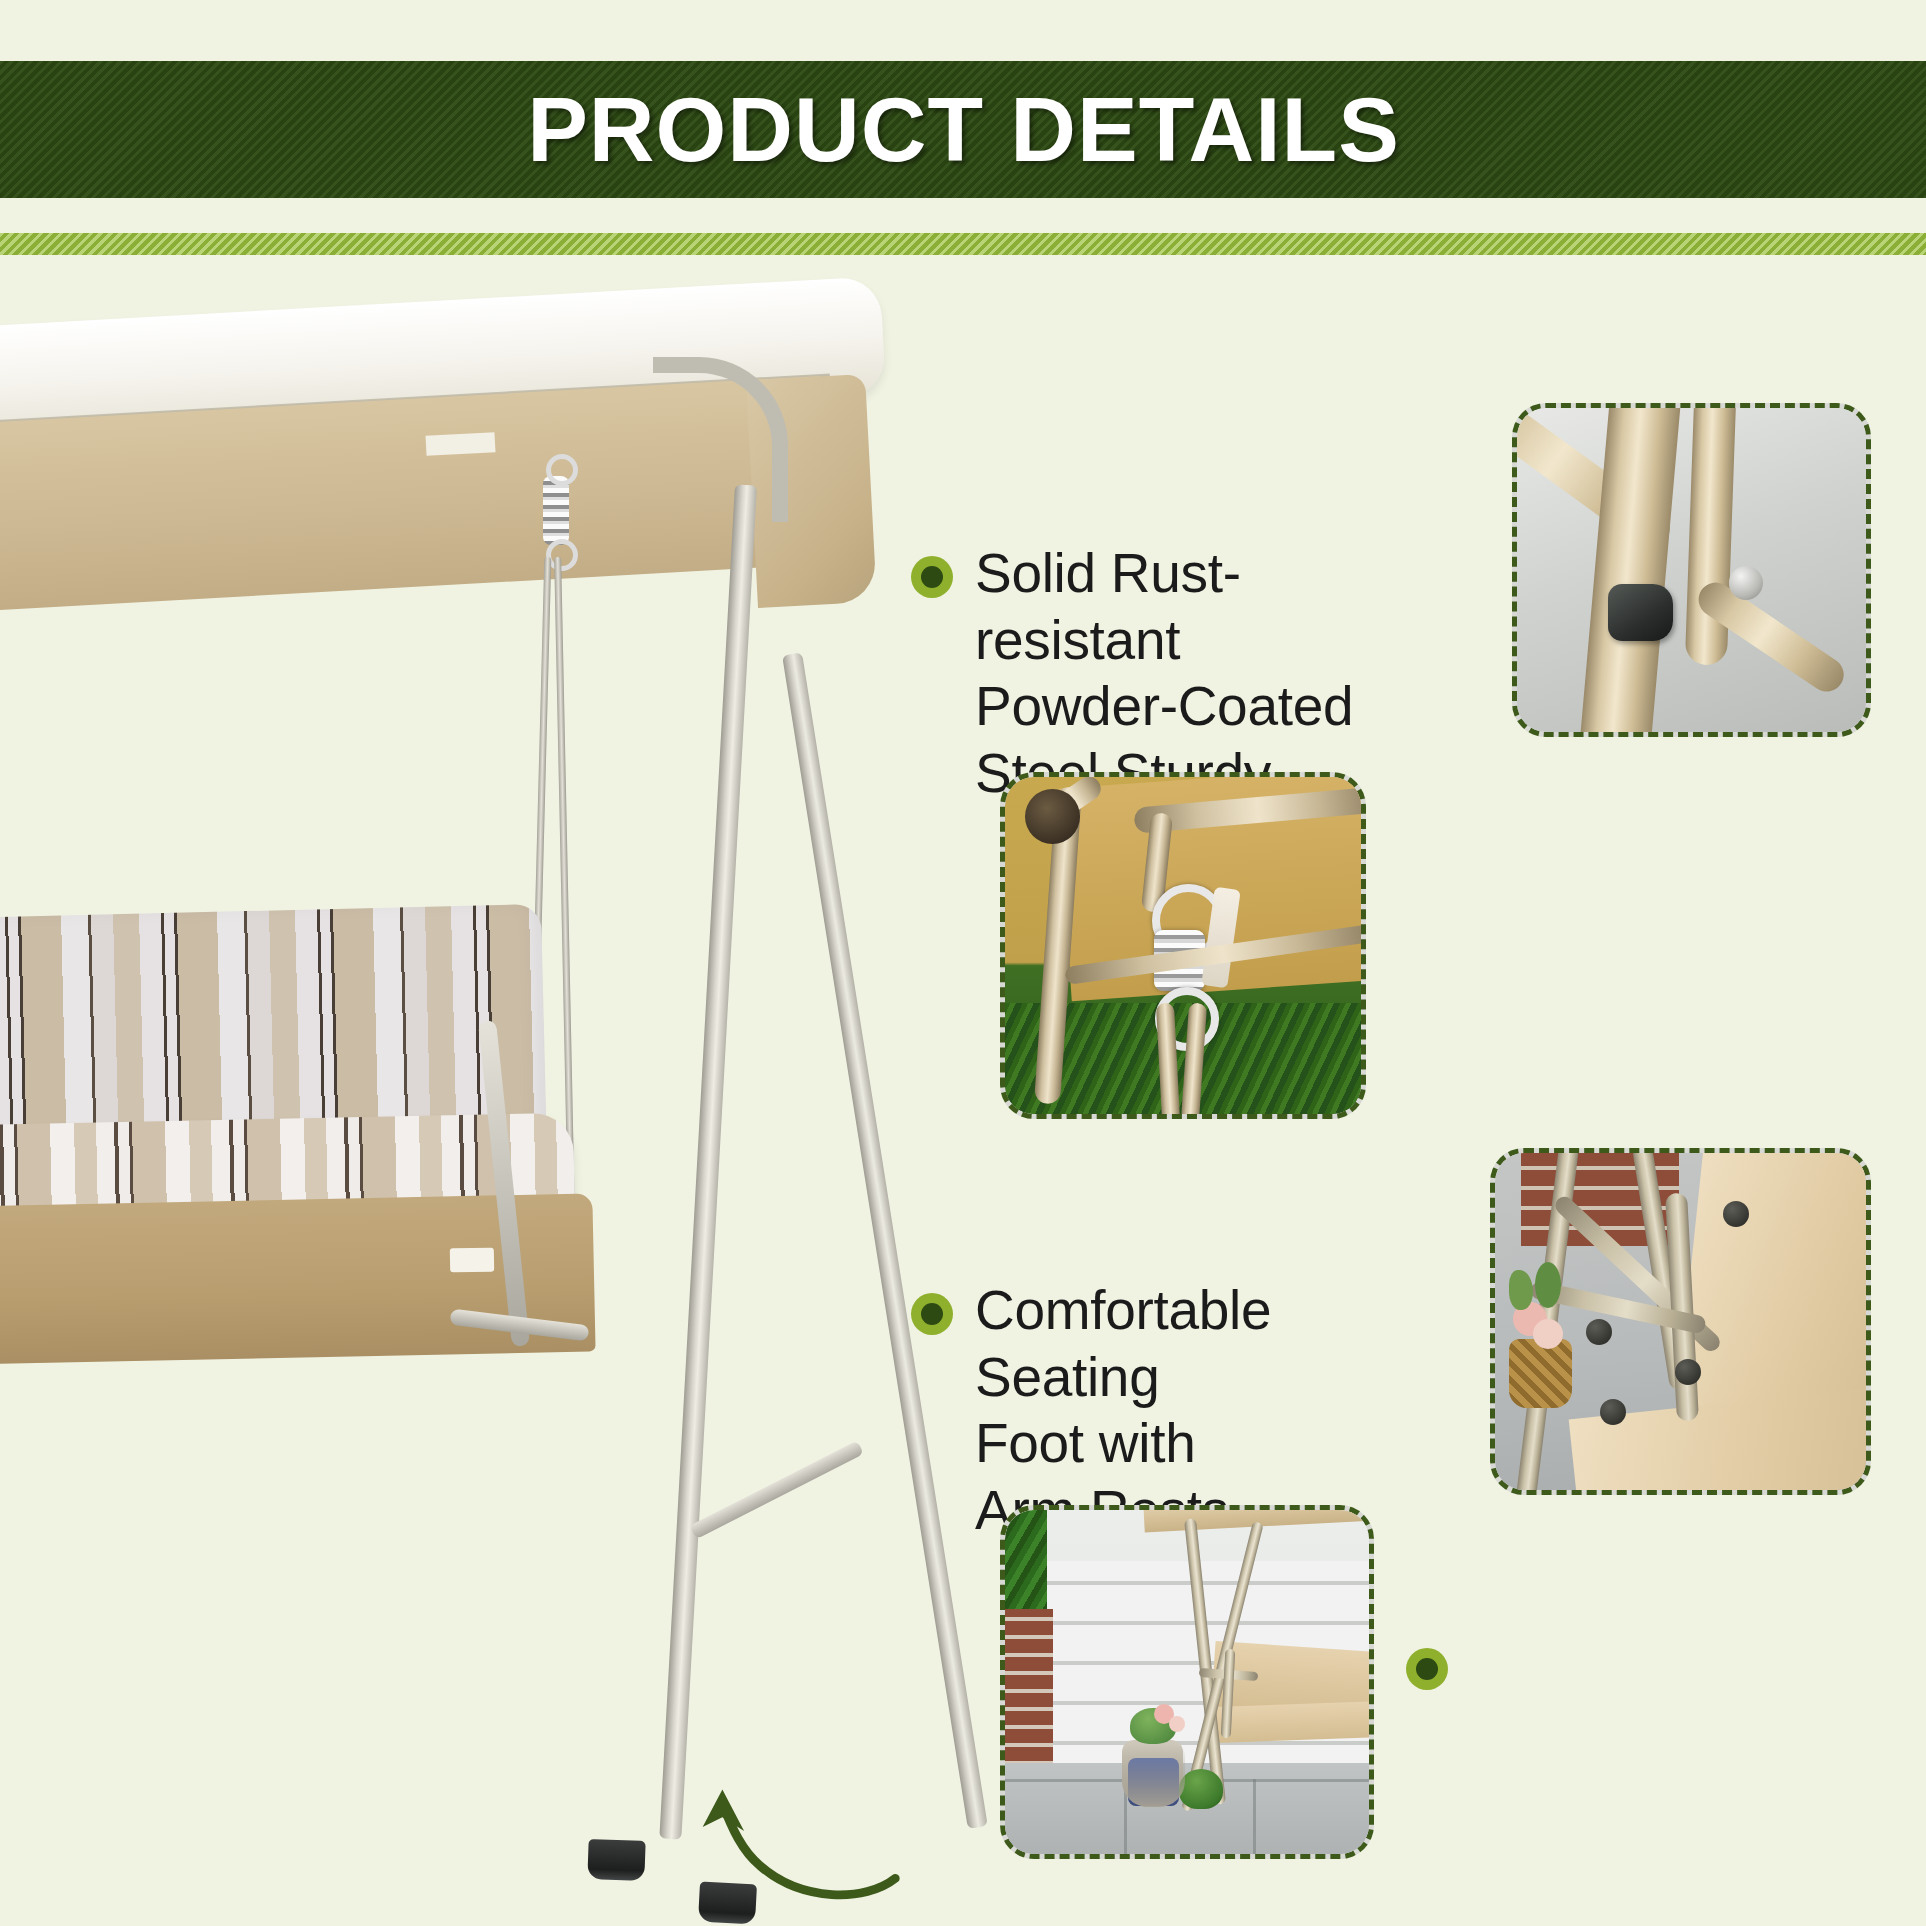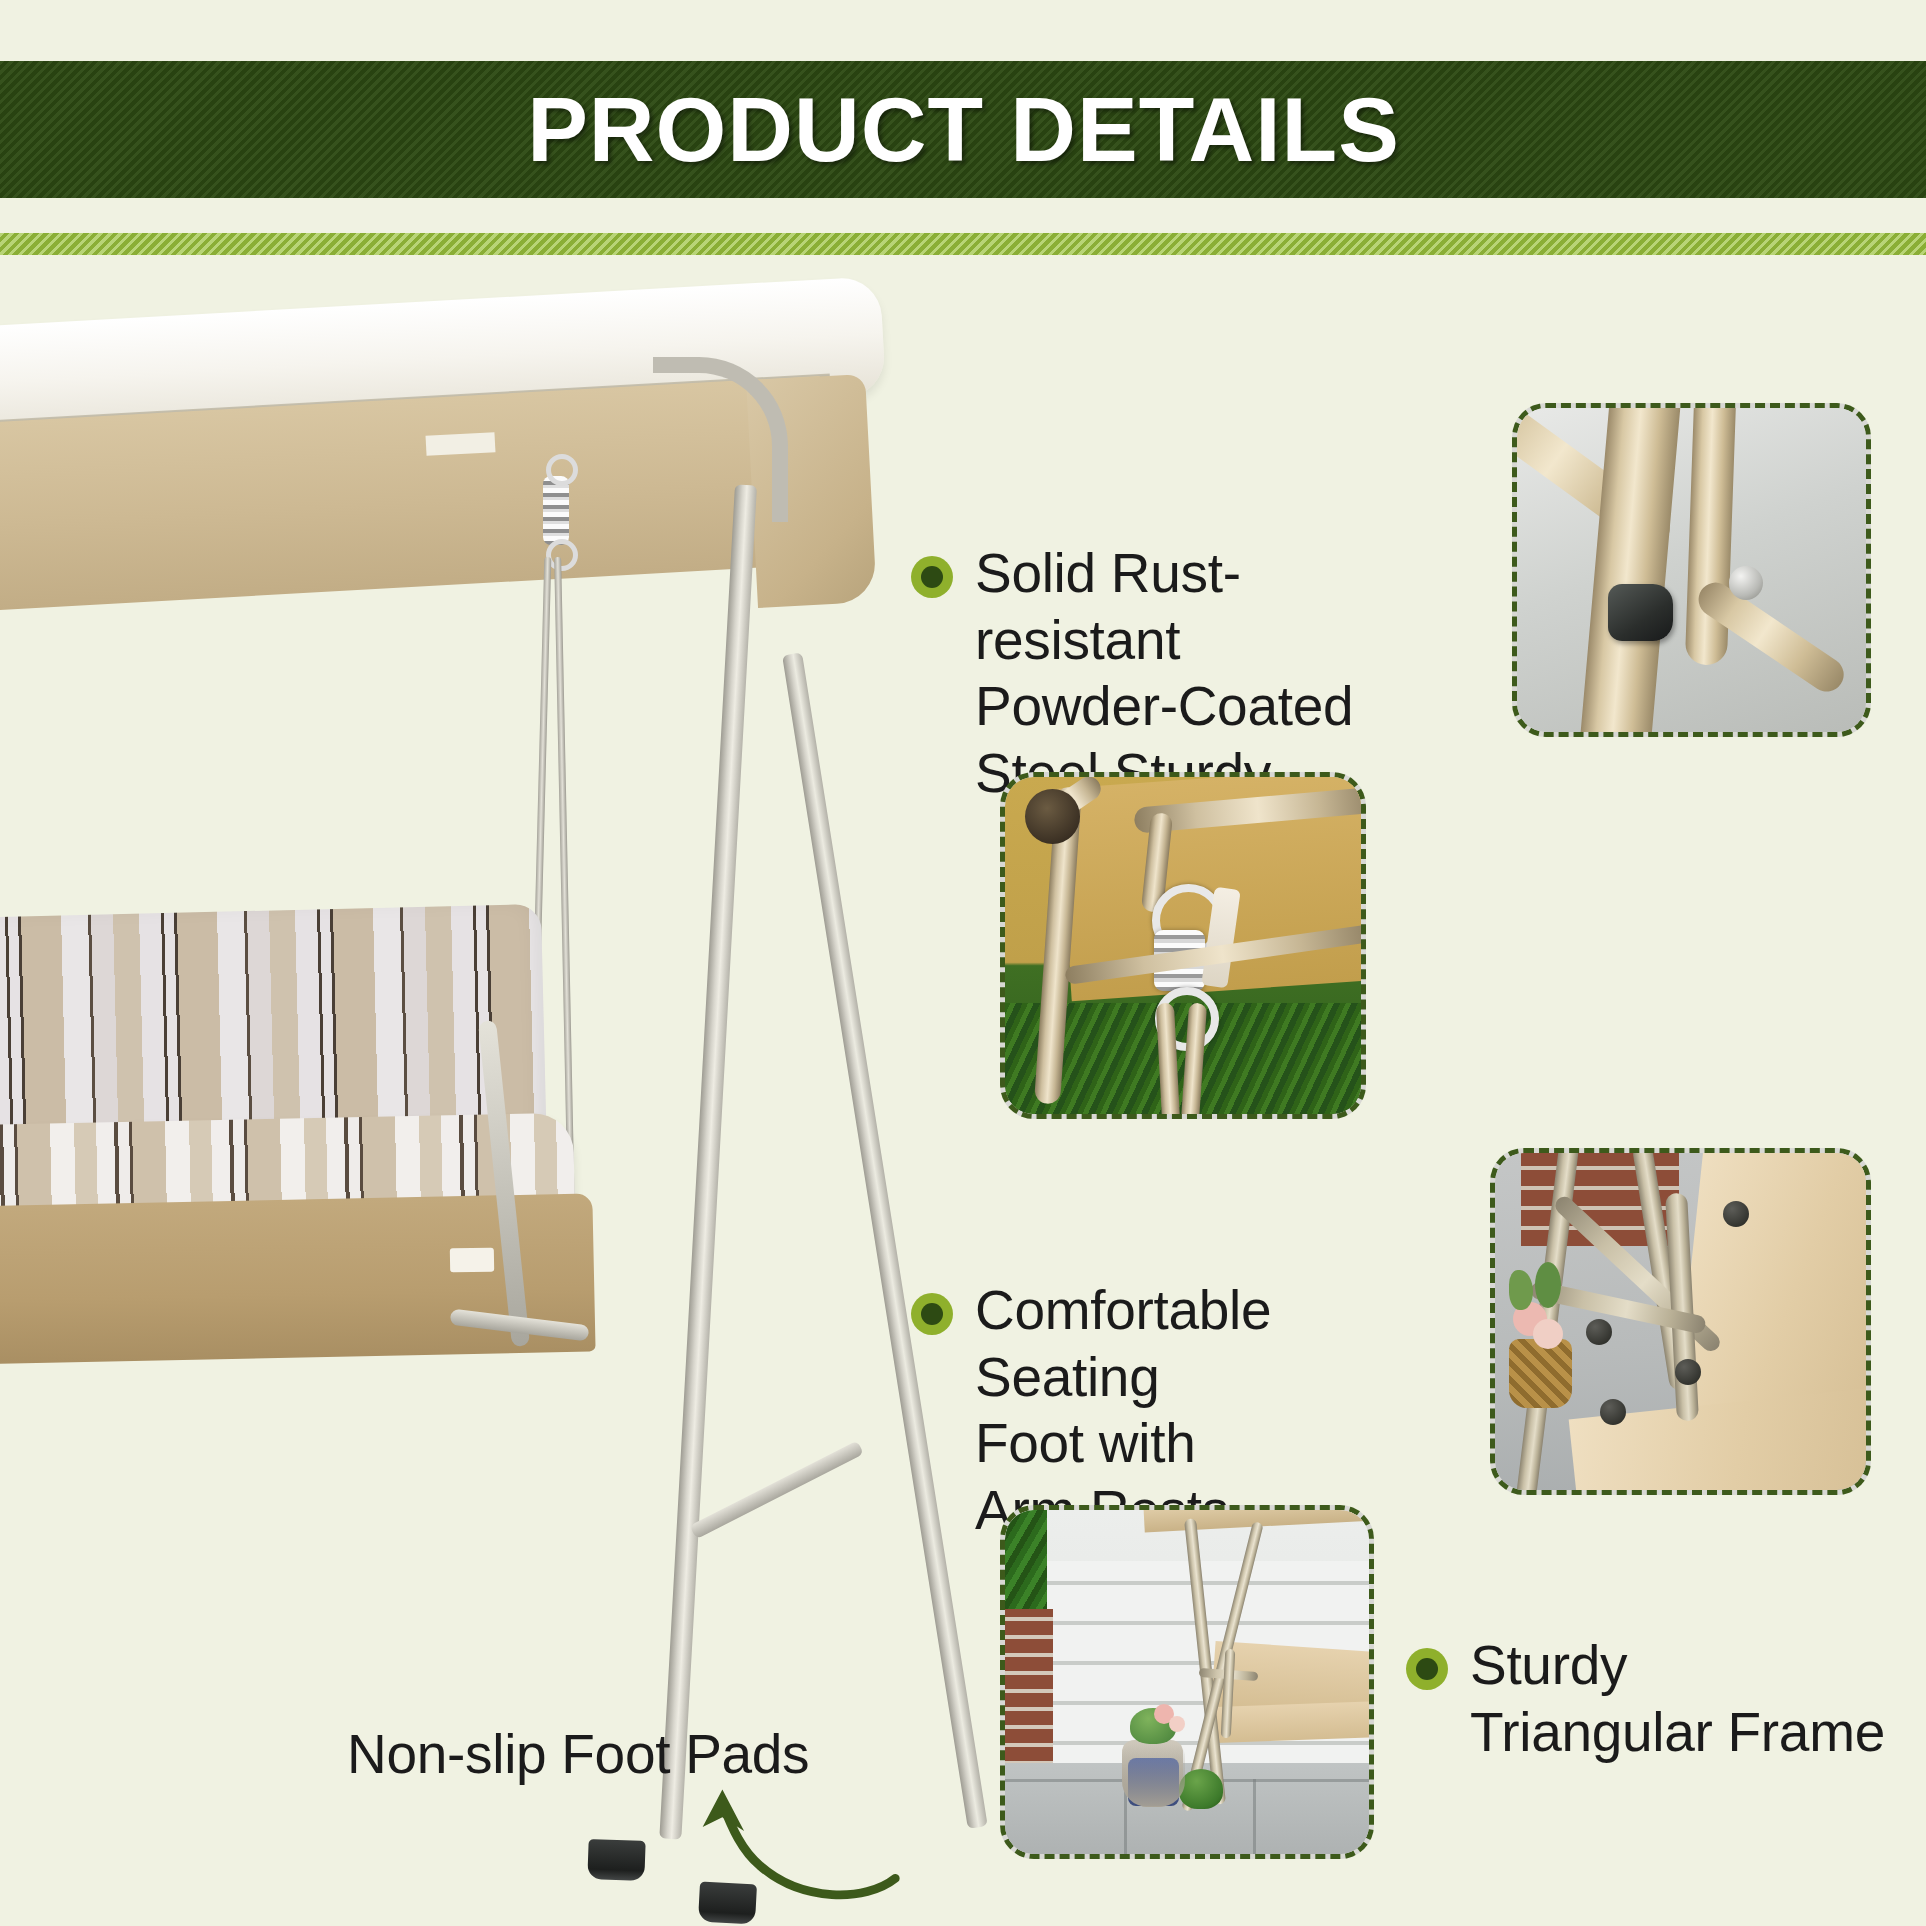--- a/index.html
+++ b/index.html
@@ -449,25 +449,22 @@
       <div class="ph4-shrub" style="left:125px; top:198px; width:46px; height:36px; background:radial-gradient(circle at 40% 30%, #7fb35c, #46803a);"></div>
       <div class="ph3-flower" style="left:149px; top:194px; width:20px; height:20px; background:#eeb5ae; border-radius:50%;"></div>
       <div class="ph3-flower" style="left:164px; top:206px; width:16px; height:16px; background:#f2cfc6; border-radius:50%;"></div>
       <div class="ph4-pot" style="left:123px; top:248px; width:51px; height:48px; background:linear-gradient(180deg,#5b6ea8,#3c4c7c); border-radius:8px;"></div>
       <div class="ph4-pot" style="left:117px; top:234px; width:63px; height:63px; background:linear-gradient(180deg,rgba(207,201,188,0.0),rgba(169,163,150,0.95));"></div>
     </div>
   </div>
 
   <div class="callout" style="left:1406px; top:1632px; width:495px;">
     <span class="bullet"></span>
-    <span class="callout-text">Sturdy
-Triangular Frame</span>
-  </div>
-
-  <div class="plain-label" style="left:347px; top:1721px;">Non-slip Foot Pads</div>
+  </div>
+
 
   <svg class="arrow-svg" viewBox="0 0 280 160">
     <path d="M 245 128 C 215 152, 150 152, 108 115 C 90 100, 80 78, 70 52" fill="none" stroke="#3d5a1b" stroke-width="9" stroke-linecap="round"></path>
     <path d="M 70 38 L 50 76 L 70 66 L 92 80 Z" fill="#3d5a1b"></path>
   </svg>
 
 </div>
 
 
 </body></html>

